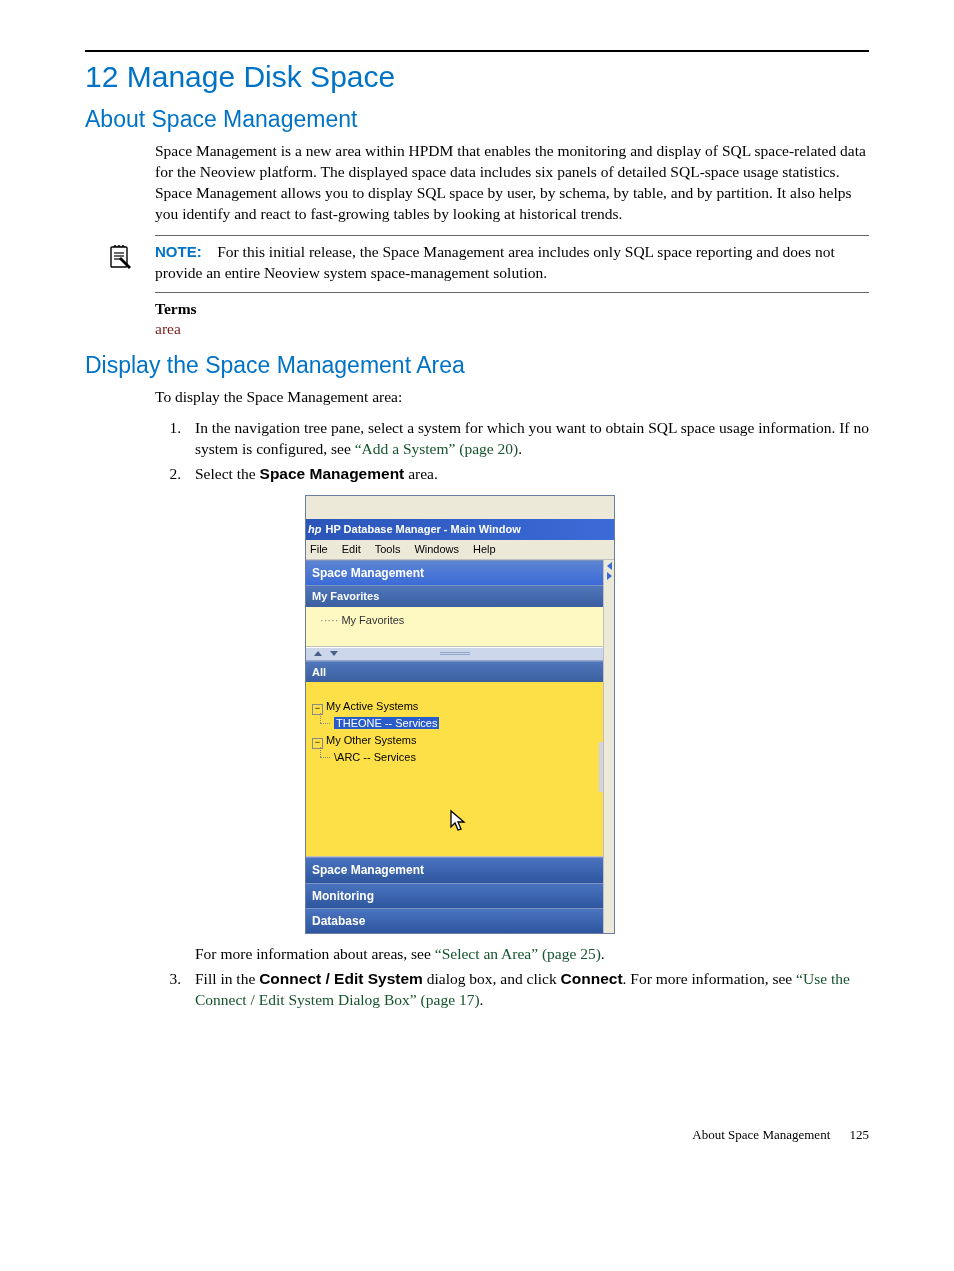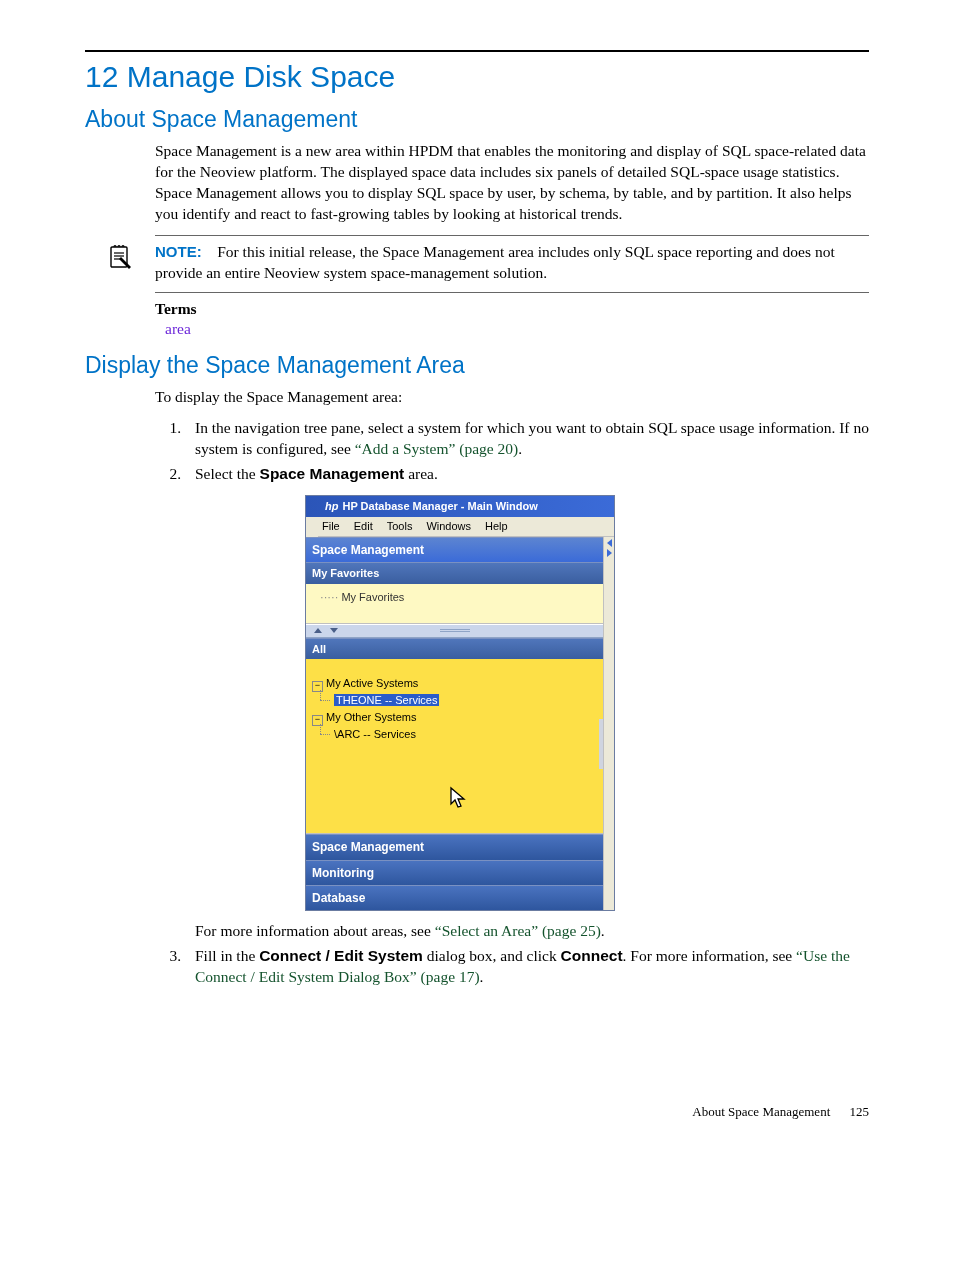--- a/index.html
+++ b/index.html
@@ -68,22 +68,21 @@
     padding-left: 70px;
     font-size: 15.5px;
     line-height: 1.35;
     margin-top: 4px;
     margin-bottom: 12px;
   }
   .terms-label {
     font-weight: bold;
   }
   .terms-link {
-    color: #6d28d9;
-    margin-left: 10px;
+    color: #7f1d1d;
   }
   ol.steps {
     font-size: 15.5px;
     line-height: 1.35;
     padding-left: 100px;
     margin: 6px 0 0 0;
   }
   ol.steps li {
     padding-left: 10px;
     margin-bottom: 4px;
@@ -103,35 +102,35 @@
     border: 1px solid #6b7ca1;
     font-family: Tahoma, Arial, sans-serif;
     font-size: 11px;
     color: #000;
     background: #ece9d8;
   }
   .ss-title {
     background: linear-gradient(to right, #2b55b8, #3b6bd8);
     color: #fff;
     font-weight: bold;
-    padding: 3px 19px;
+    padding: 3px 2px;
     font-size: 11px;
+    margin-top: 23px;
   }
   .ss-title .hplogo {
     font-style: italic;
     font-weight: bold;
     margin-right: 4px;
   }
   .ss-menu {
     background: #ece9d8;
     padding: 2px 4px;
     border-bottom: 1px solid #c0c0c0;
     display: flex;
     gap: 14px;
-    margin-left: 12px;
   }
   .ss-body {
     display: flex;
   }
   .ss-left {
     flex: 1;
   }
   .ss-right {
     width: 10px;
     background: #ece9d8;

